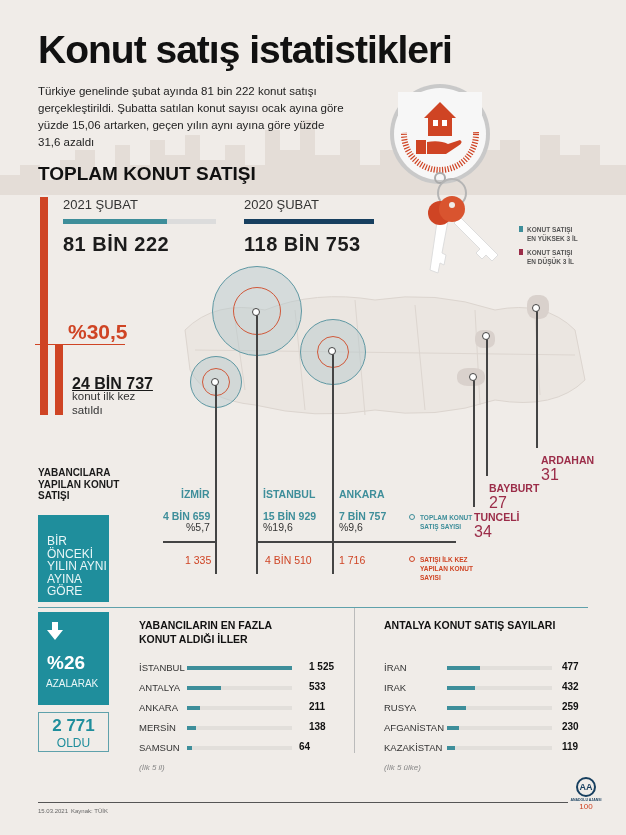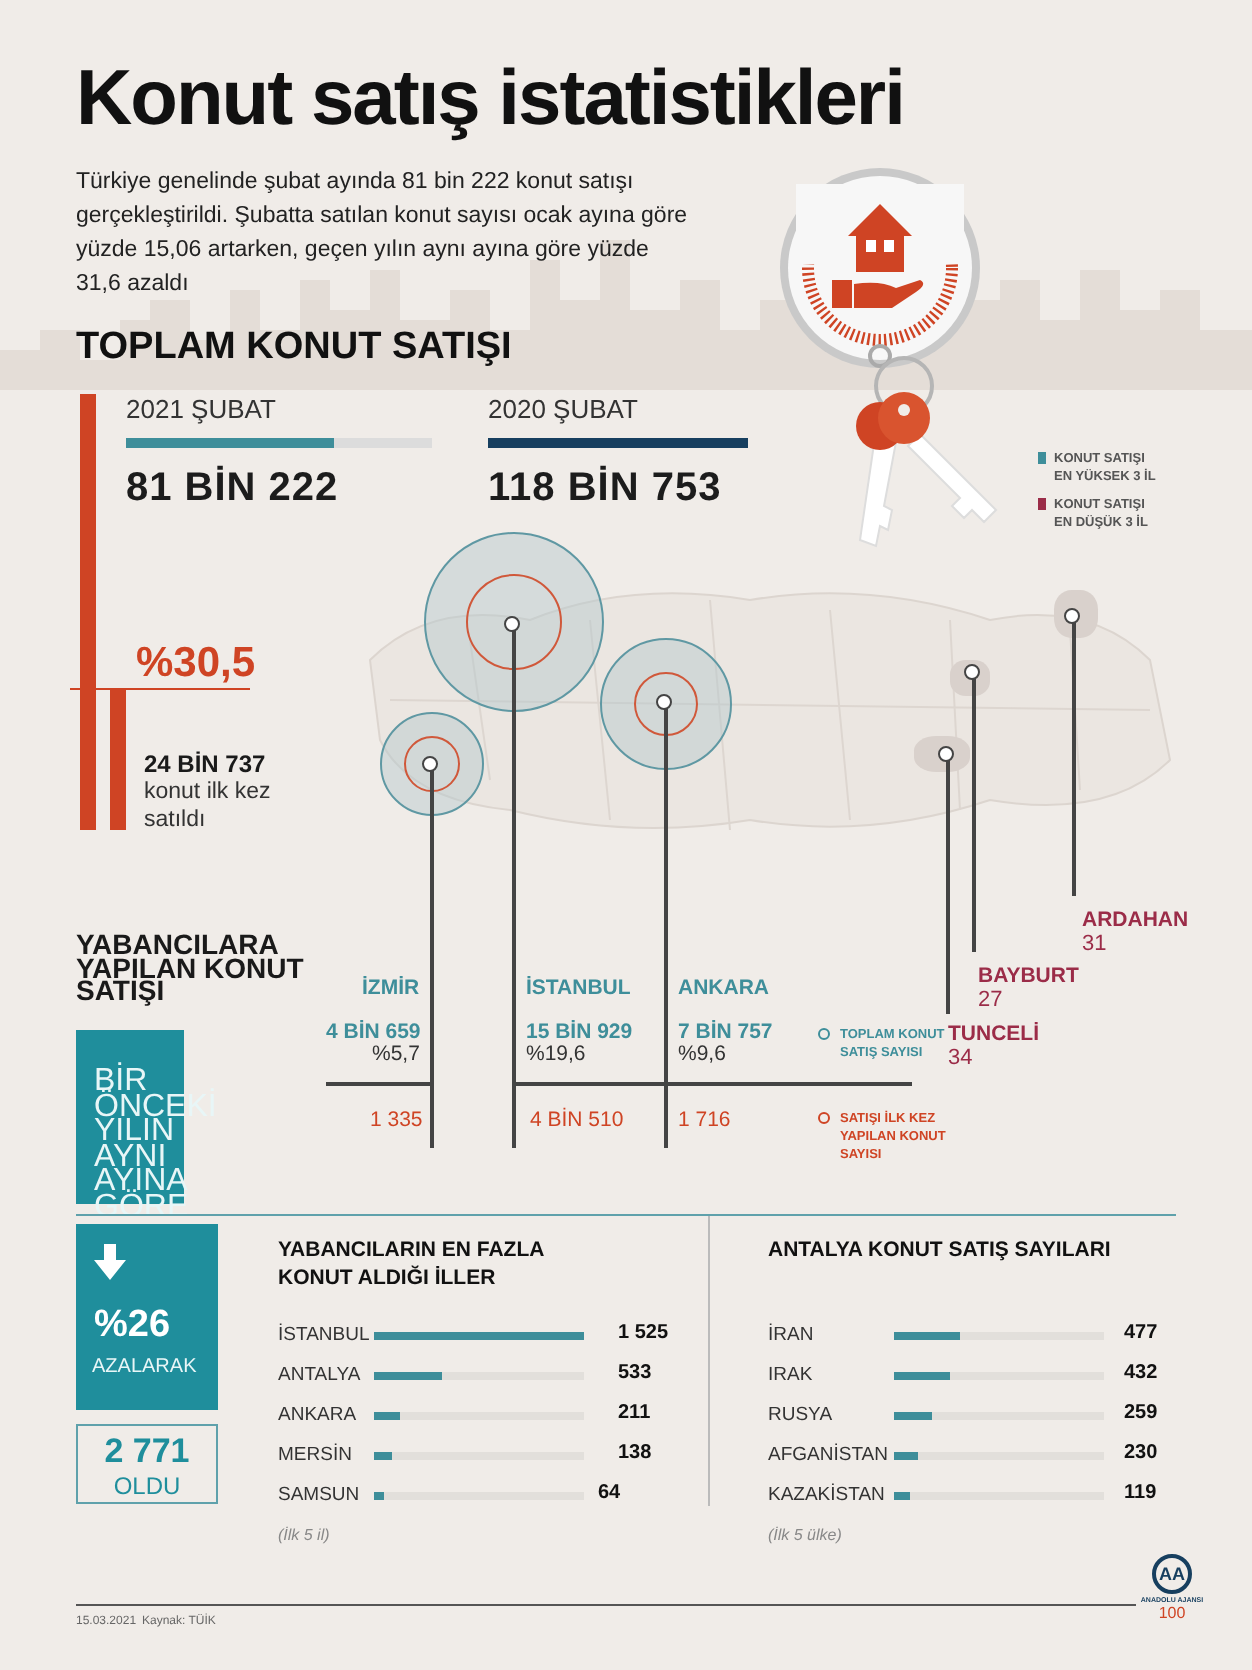--- a/index.html
+++ b/index.html
@@ -11,21 +11,21 @@
   .sec-title { left: 38px; top: 163px; font-size: 19px; font-weight: 700; color: #111; }
   .redbar { background: #cf4424; }
   .year-label { font-size: 13px; color: #333; }
   .big-num { font-size: 20px; font-weight: 700; color: #1c1c1c; letter-spacing: 0.5px; }
   .pct-big { font-size: 21px; font-weight: 700; color: #cf4424; }
   .city-name { font-size: 10.5px; font-weight: 700; color: #3e8e9a; }
   .city-val { font-size: 10.5px; font-weight: 700; color: #3e8e9a; }
   .city-pct { font-size: 10.5px; color: #333; }
   .city-first { font-size: 10.5px; color: #cf4424; }
   .low-name { font-size: 10.5px; font-weight: 700; color: #9b2c48; }
-  .low-val { font-size: 11px; color: #9b2c48; }
+  .low-val { font-size: 16px; color: #9b2c48; }
   .vline { position: absolute; width: 1.5px; background: #444; }
   .hline { position: absolute; height: 1.5px; background: #444; }
   .tealbox { background: #1f8e9c; color: #e8f6f7; }
   .bar-row { position: absolute; display: flex; align-items: center; font-size: 9.5px; color: #333; height: 14px; }
   .bar-track { position: absolute; height: 4px; background: #e2dfdb; }
   .bar-fill { position: absolute; height: 4px; background: #3e8e9a; left: 0; top: 0; }
   .bar-val { position: absolute; font-size: 10px; font-weight: 700; color: #111; }
   .chart-title { font-size: 10.5px; font-weight: 700; color: #111; line-height: 14px; }
   .note { font-size: 8px; font-style: italic; color: #888; }
   .legend-sm { font-size: 6.5px; font-weight: 700; line-height: 9px; }
@@ -91,21 +91,21 @@
 <div class="abs" style="left:63px;top:219px;width:153px;height:5px;background:#dcdcdc;">
   <div style="width:68%;height:100%;background:#3e8e9a;"></div>
 </div>
 <div class="abs big-num" style="left:63px;top:233px;">81 BİN 222</div>
 
 <div class="abs year-label" style="left:244px;top:197px;">2020 ŞUBAT</div>
 <div class="abs" style="left:244px;top:219px;width:130px;height:5px;background:#173f5f;"></div>
 <div class="abs big-num" style="left:244px;top:233px;">118 BİN 753</div>
 
 <div class="abs pct-big" style="left:68px;top:320px;">%30,5</div>
-<div class="abs" style="left:72px;top:375px;font-size:12px;font-weight:700;">24 BİN 737</div>
+<div class="abs" style="left:72px;top:375px;font-size:16px;font-weight:700;text-decoration:underline;">24 BİN 737</div>
 <div class="abs" style="left:72px;top:390px;font-size:11.5px;color:#333;">konut ilk kez</div>
 <div class="abs" style="left:72px;top:404px;font-size:11.5px;color:#333;">satıldı</div>
 
 <svg class="abs" style="left:175px;top:270px;" width="420" height="160" viewBox="0 0 420 160">
   <path d="M10 60 Q40 30 90 40 Q140 20 200 30 Q260 20 320 40 Q370 30 400 60 L410 110 Q380 140 320 130 Q260 150 200 140 Q140 150 80 135 Q30 130 15 100 Z" fill="#ebe6e1" stroke="#dcd5cf"></path>
   <path d="M60 50 L70 120 M120 40 L130 140 M180 30 L190 145 M240 35 L250 140 M300 40 L305 135 M360 45 L365 125 M20 80 L400 85" stroke="#ddd6d0" fill="none"></path>
 </svg>
 
 <div class="abs" style="left:212px;top:266px;width:90px;height:90px;border-radius:50%;background:rgba(180,200,205,0.45);border:1.5px solid #5f98a3;"></div>
 <div class="abs" style="left:233px;top:287px;width:48px;height:48px;border-radius:50%;border:1.5px solid #d0583a;"></div>
@@ -128,21 +128,21 @@
 <div class="abs" style="left:211px;top:378px;width:8px;height:8px;border-radius:50%;background:#fff;border:1.5px solid #444;"></div>
 <div class="abs" style="left:252px;top:308px;width:8px;height:8px;border-radius:50%;background:#fff;border:1.5px solid #444;"></div>
 <div class="abs" style="left:328px;top:347px;width:8px;height:8px;border-radius:50%;background:#fff;border:1.5px solid #444;"></div>
 <div class="abs" style="left:469px;top:373px;width:8px;height:8px;border-radius:50%;background:#fff;border:1.5px solid #444;"></div>
 <div class="abs" style="left:482px;top:332px;width:8px;height:8px;border-radius:50%;background:#fff;border:1.5px solid #444;"></div>
 <div class="abs" style="left:532px;top:304px;width:8px;height:8px;border-radius:50%;background:#fff;border:1.5px solid #444;"></div>
 
 <div class="hline" style="left:163px;top:541px;width:53px;"></div>
 <div class="hline" style="left:256px;top:541px;width:200px;"></div>
 
-<div class="abs" style="left:38px;top:467px;font-size:14px;font-weight:700;line-height:11.5px;">
+<div class="abs" style="left:38px;top:467px;font-size:10px;font-weight:700;line-height:11.5px;">
   <div>YABANCILARA</div>
   <div>YAPILAN KONUT</div>
   <div>SATIŞI</div>
 </div>
 
 <div class="abs city-name" style="left:181px;top:488px;">İZMİR</div>
 <div class="abs city-val" style="left:163px;top:510px;">4 BİN 659</div>
 <div class="abs city-pct" style="left:186px;top:521px;">%5,7</div>
 <div class="abs city-first" style="left:185px;top:554px;">1 335</div>
 
@@ -172,21 +172,21 @@
   </div>
 </div>
 
 <div class="abs low-name" style="left:474px;top:511px;">TUNCELİ</div>
 <div class="abs low-val" style="left:474px;top:523px;">34</div>
 <div class="abs low-name" style="left:489px;top:482px;">BAYBURT</div>
 <div class="abs low-val" style="left:489px;top:494px;">27</div>
 <div class="abs low-name" style="left:541px;top:454px;">ARDAHAN</div>
 <div class="abs low-val" style="left:541px;top:466px;">31</div>
 
-<div class="abs tealbox" style="left:38px;top:515px;width:54px;height:87px;padding:20px 0 0 9px;font-size:16px;line-height:12.5px;">
+<div class="abs tealbox" style="left:38px;top:515px;width:71px;height:87px;padding:20px 0 0 9px;font-size:12px;line-height:12.5px;">
   <div>BİR ÖNCEKİ</div>
   <div>YILIN AYNI</div>
   <div>AYINA</div>
   <div>GÖRE</div>
 </div>
 
 <div class="abs" style="left:38px;top:607px;width:550px;height:1px;background:#5fa1ab;"></div>
 <div class="abs" style="left:354px;top:608px;width:1px;height:145px;background:#bbb;"></div>
 
 <div class="abs tealbox" style="left:38px;top:612px;width:71px;height:93px;">

